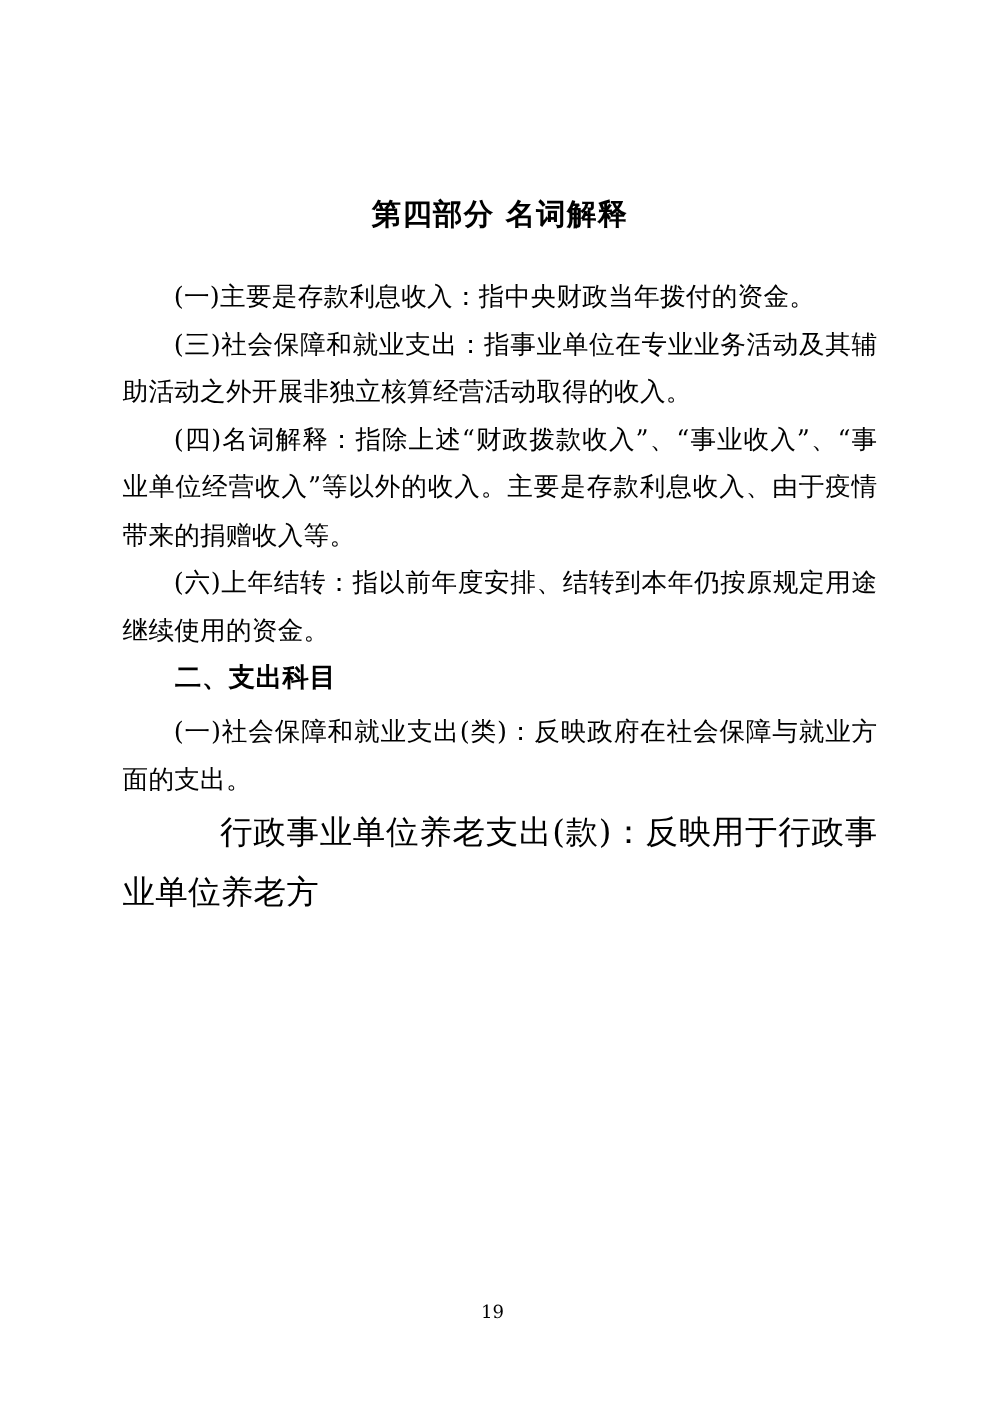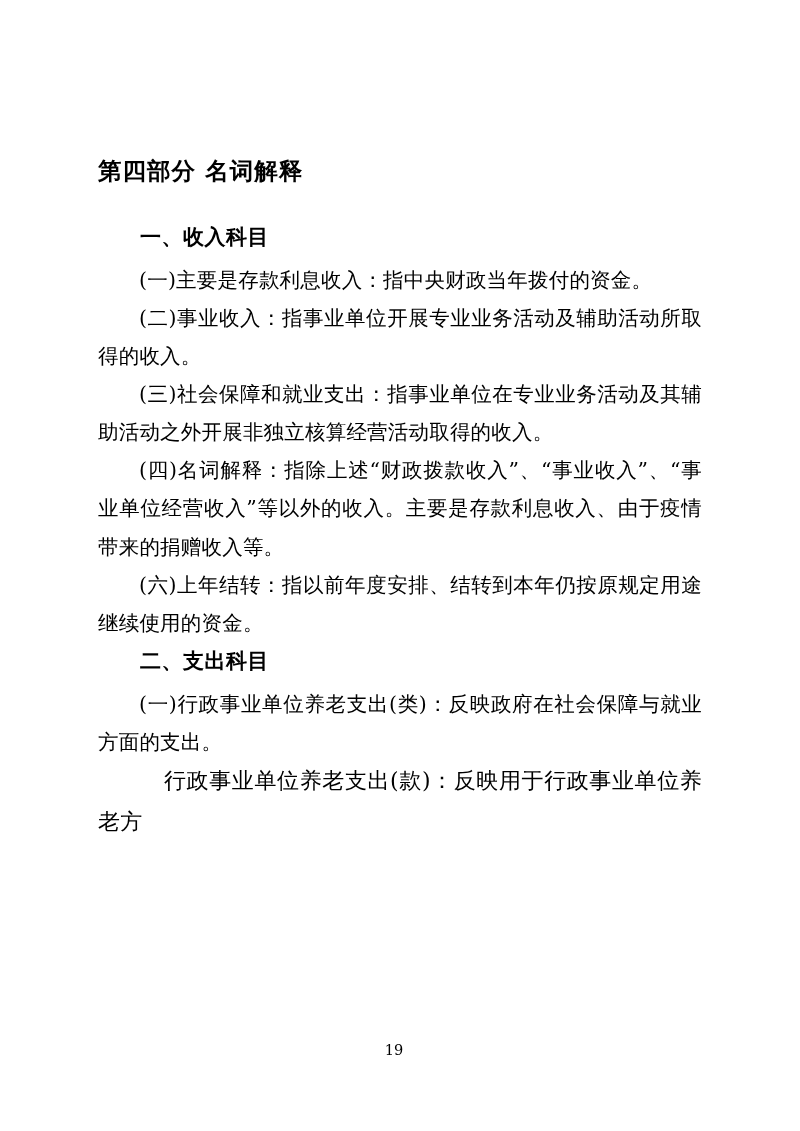--- a/index.html
+++ b/index.html
@@ -18,21 +18,21 @@
   .page {
     position: absolute;
     top: 0;
     left: 0;
     width: 800px;
     height: 1131px;
     box-sizing: border-box;
     padding: 155px 98px 0 98px;
   }
   .doc-title {
-    text-align: left;
+    text-align: center;
     font-size: 23.5px;
     font-weight: bold;
     letter-spacing: 1px;
     margin: 0 0 30px 0;
     line-height: 1.4;
   }
   .section-heading {
     font-size: 21px;
     font-weight: bold;
     text-indent: 2em;
@@ -43,21 +43,21 @@
   .para {
     font-size: 20.5px;
     line-height: 1.86;
     text-indent: 2em;
     margin: 0;
     text-align: justify;
     text-justify: inter-ideograph;
     letter-spacing: 0.2px;
   }
   .para-sub {
-    font-size: 22px;
+    font-size: 26px;
     line-height: 1.86;
     text-indent: 3em;
     margin: 0;
     text-align: justify;
     text-justify: inter-ideograph;
     letter-spacing: 0.2px;
   }
   .page-number {
     position: absolute;
     left: 0;
@@ -69,28 +69,26 @@
   }
 </style>
 </head>
 <body>
 
 <div class="page">
 
   <h1 class="doc-title">第四部分  名词解释</h1>
 
   <div>
-    <div class="section-heading">一、收入科目</div>
     <p class="para">(一)主要是存款利息收入：指中央财政当年拨付的资金。</p>
-    <p class="para">(二)事业收入：指事业单位开展专业业务活动及辅助活动所取得的收入。</p>
     <p class="para">(三)社会保障和就业支出：指事业单位在专业业务活动及其辅助活动之外开展非独立核算经营活动取得的收入。</p>
     <p class="para">(四)名词解释：指除上述“财政拨款收入”、“事业收入”、“事业单位经营收入”等以外的收入。主要是存款利息收入、由于疫情带来的捐赠收入等。</p>
     <p class="para">(六)上年结转：指以前年度安排、结转到本年仍按原规定用途继续使用的资金。</p>
   </div>
 
   <div>
     <div class="section-heading">二、支出科目</div>
-    <p class="para">(一)行政事业单位养老支出(类)：反映政府在社会保障与就业方面的支出。</p>
+    <p class="para">(一)社会保障和就业支出(类)：反映政府在社会保障与就业方面的支出。</p>
     <p class="para-sub">行政事业单位养老支出(款)：反映用于行政事业单位养老方</p>
   </div>
 
   <div class="page-number">19</div>
 </div>
 
 </body></html>

